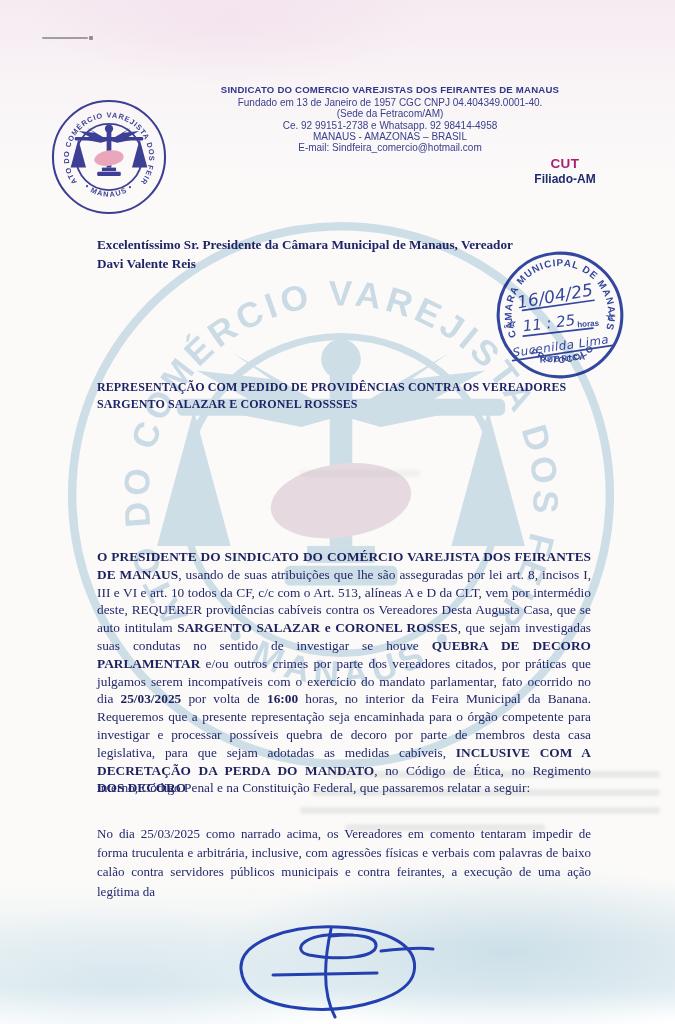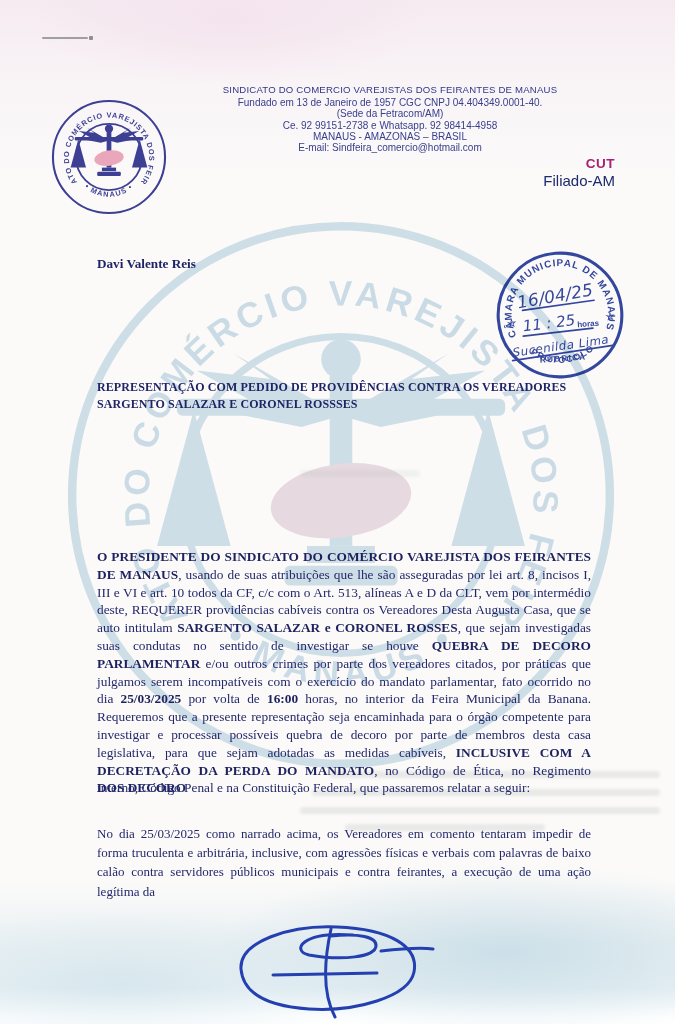--- a/index.html
+++ b/index.html
@@ -35,26 +35,26 @@
   .watermark .wm-hand{fill:#d3bcc9;}
   .watermark text{fill:#9cbed2; font-family:"Liberation Sans", sans-serif; font-weight:bold;}
   
   .logo{position:absolute; left:50px; top:98px; width:118px; height:118px;}
   .logo .lg-ink{fill:#3c3f93;}
   .logo .lg-stroke{stroke:#3c3f93; fill:none;}
   .logo .lg-hand{fill:#eaa7bc;}
   .logo text{fill:#3c3f93; font-family:"Liberation Sans", sans-serif; font-weight:bold;}
   .letterhead-text{position:absolute; left:175px; top:84px; width:430px; text-align:center;
     font-family:"Liberation Sans", sans-serif; color:#343a8a;}
-  .org{font-size:9.6px; font-weight:normal; letter-spacing:.2px; margin-bottom:2px; color:#30368a;}
+  .org{font-size:9.6px; font-weight:bold; letter-spacing:.2px; margin-bottom:2px; color:#30368a;}
   .hline{font-size:10px; line-height:11.3px; font-weight:normal; color:#3a408e;}
-  .affiliation{position:absolute; left:515px; top:156px; width:100px; text-align:right;
+  .affiliation{position:absolute; left:515px; top:156px; width:100px; text-align:center;
     font-family:"Liberation Sans", sans-serif;}
   .cut{font-size:13.5px; font-weight:bold; color:#a82170; letter-spacing:.5px;}
-  .filiado{font-size:15px; font-weight:normal; color:#1d2a6e; margin-top:1px;}
+  .filiado{font-size:12px; font-weight:bold; color:#1d2a6e; margin-top:1px;}
   
   .addressee{position:absolute; left:97px; top:236px; width:505px; margin:0;
     font-size:13.2px; font-weight:bold; line-height:18.5px; color:#1f2466;}
   .doc-title{position:absolute; left:97px; top:379px; width:496px; margin:0;
     font-size:12px; font-weight:bold; line-height:17px; color:#1f2466; letter-spacing:.1px;}
   .body-p1{position:absolute; left:97px; top:548px; width:494px; margin:0;
     font-size:13.35px; line-height:17.8px; text-align:justify; color:#23286b;}
   .body-p1 b{color:#1d225f;}
   .section-heading{position:absolute; left:97px; top:780px; margin:0;
     font-size:13.3px; font-weight:bold; color:#1f2466;}
@@ -145,21 +145,21 @@
     <div class="hline">Ce. 92 99151-2738 e Whatsapp. 92 98414-4958</div>
     <div class="hline">MANAUS - AMAZONAS – BRASIL</div>
     <div class="hline">E-mail: Sindfeira_comercio@hotmail.com</div>
   </header>
 
   <div class="affiliation">
     <div class="cut">CUT</div>
     <div class="filiado">Filiado-AM</div>
   </div>
 
-  <p class="addressee"><br>
+  <p class="addressee"><span>Excelentíssimo Sr. Presidente da Câmara Municipal de Manaus, Vereador</span><br>
   <span>Davi Valente Reis</span></p>
 
   <svg class="stamp" viewBox="0 0 132 132" aria-hidden="true">
     <defs>
       <path id="stTop" d="M 22,82 A 47,47 0 1 1 110,82"></path>
       <path id="stBot" d="M 27,93 A 49,49 0 0 0 105,93"></path>
     </defs>
     <circle class="st-ring" cx="66" cy="66" r="60"></circle>
     <text class="st-print" font-size="9.6" letter-spacing="1">
       <textPath href="#stTop" startOffset="50%" text-anchor="middle">CÂMARA MUNICIPAL DE MANAUS</textPath>

